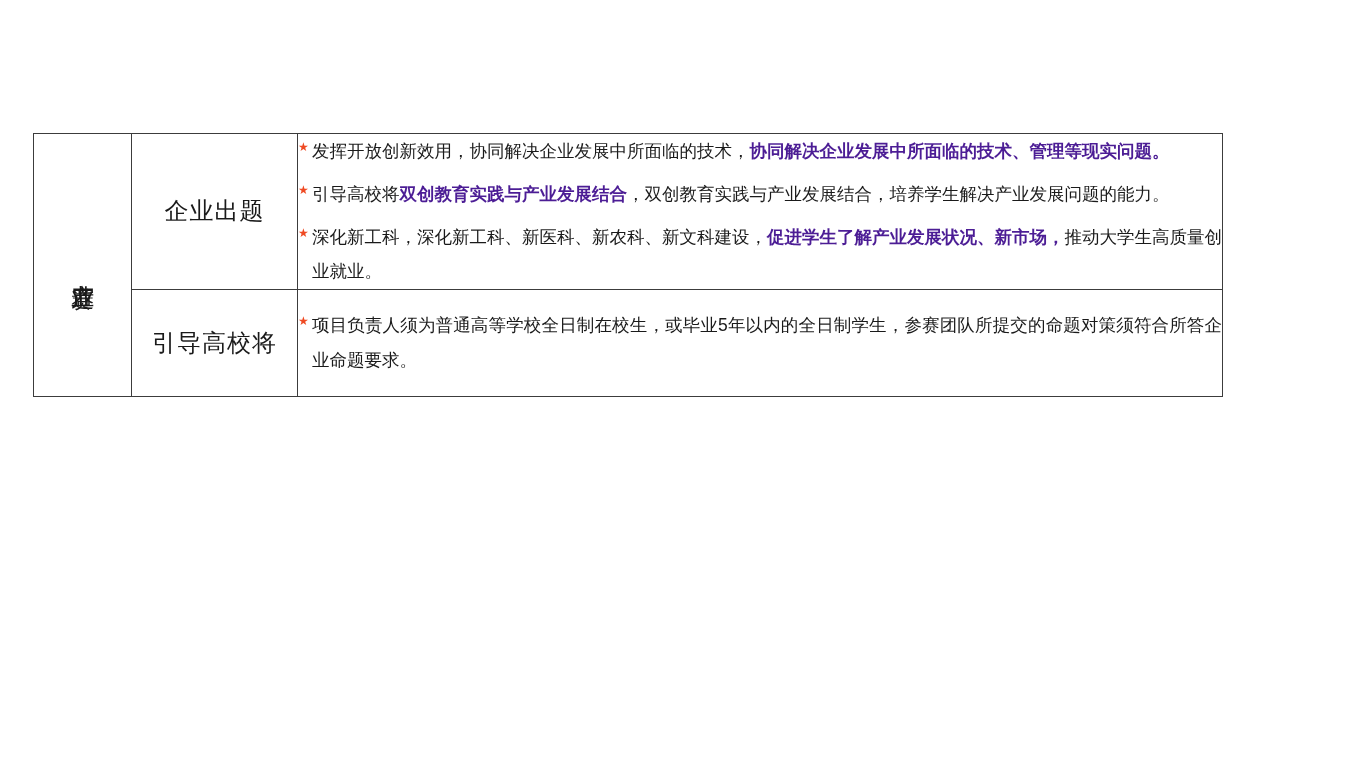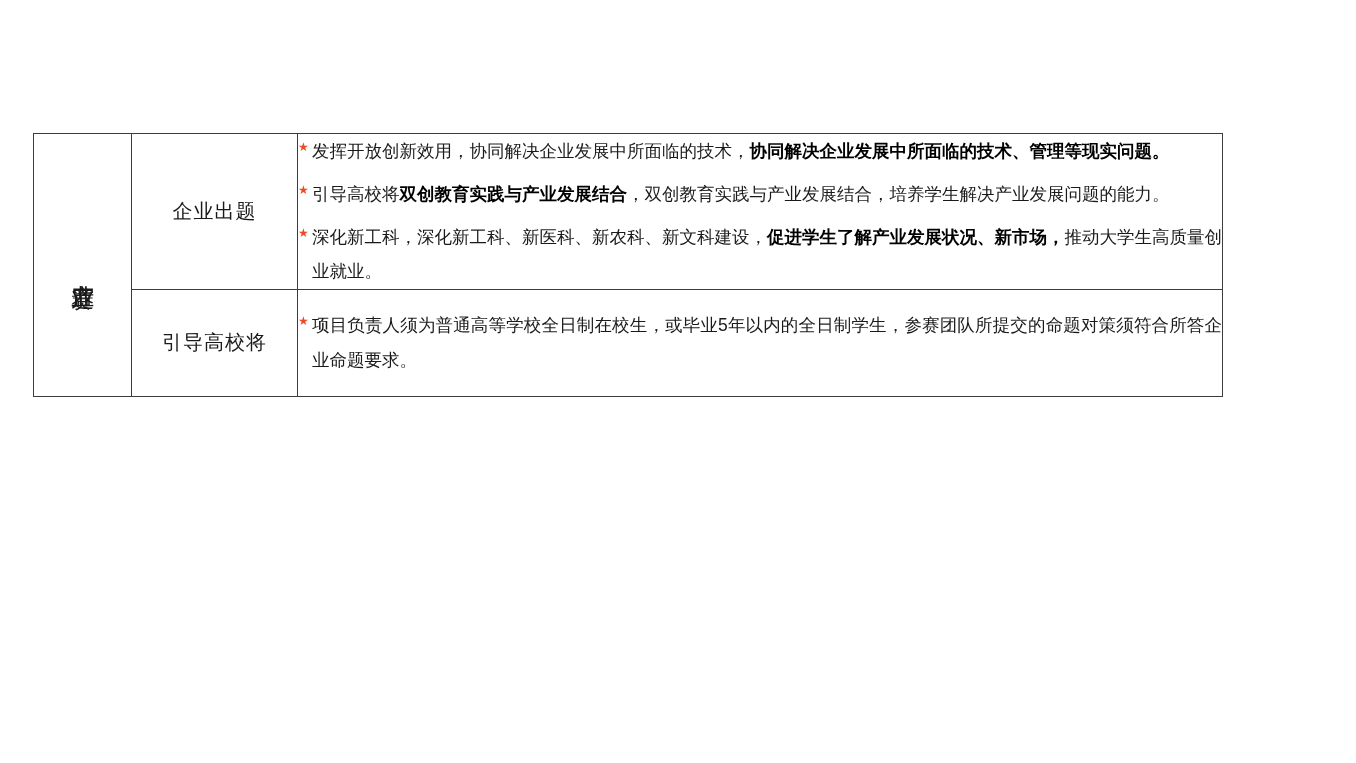--- a/index.html
+++ b/index.html
@@ -48,21 +48,21 @@
     font-size: 23px;
     line-height: 1.80;
     letter-spacing: 1px;
     color: #1a1a1a;
     display: inline-block;
     writing-mode: vertical-rl;
     text-orientation: upright;
     white-space: nowrap;
   }
   .sub-label {
-    font-size: 20px;
+    font-size: 24px;
     color: #1a1a1a;
     letter-spacing: 1px;
   }
   ul.bullets {
     list-style: none;
     margin: 0;
     padding: 0;
   }
   ul.bullets li {
     position: relative;
@@ -78,21 +78,21 @@
   }
   .star {
     position: absolute;
     left: 0;
     top: 4px;
     color: #ef4a23;
     font-size: 12px;
     line-height: 1.6;
   }
   .hl {
-    color: #000000;
+    color: #4c1d95;
     font-weight: bold;
   }
   .row-second td.col-body {
     padding-top: 18px;
     padding-bottom: 18px;
   }
   .row-second ul.bullets li {
     line-height: 2.0;
   }
 </style>

